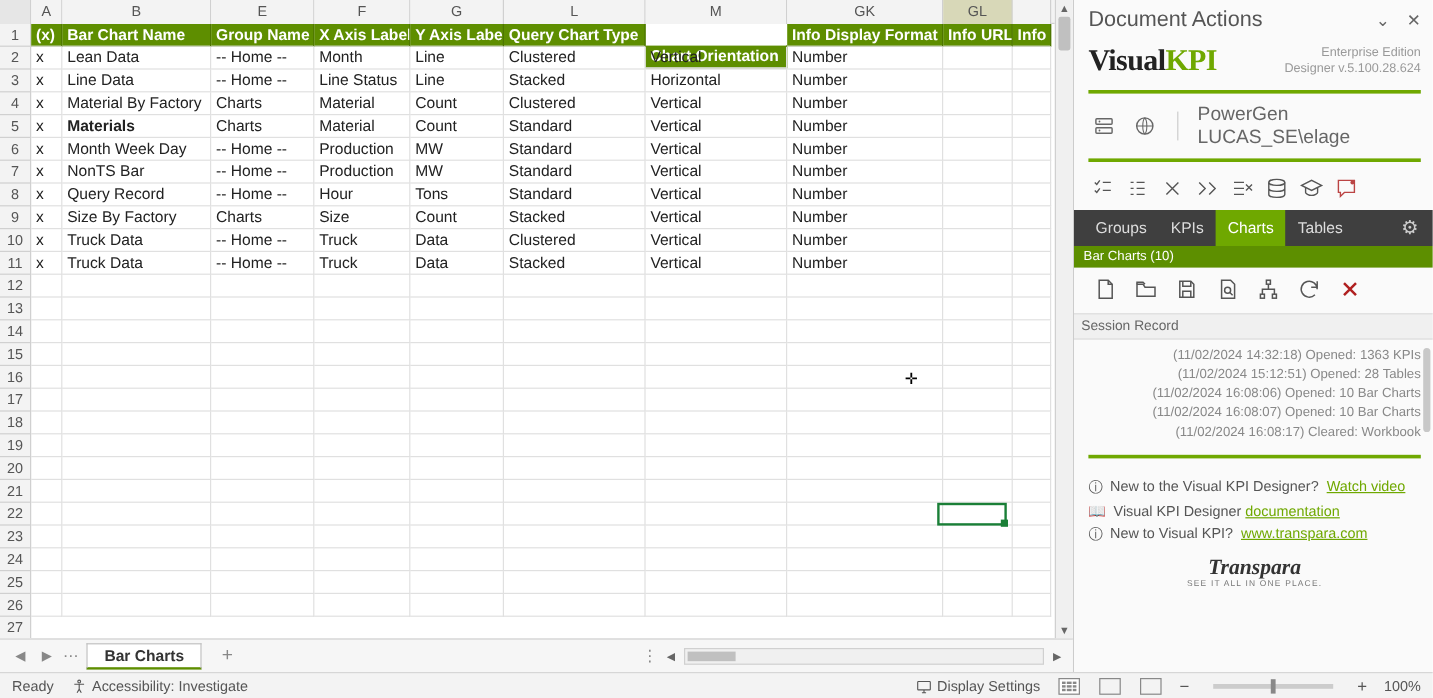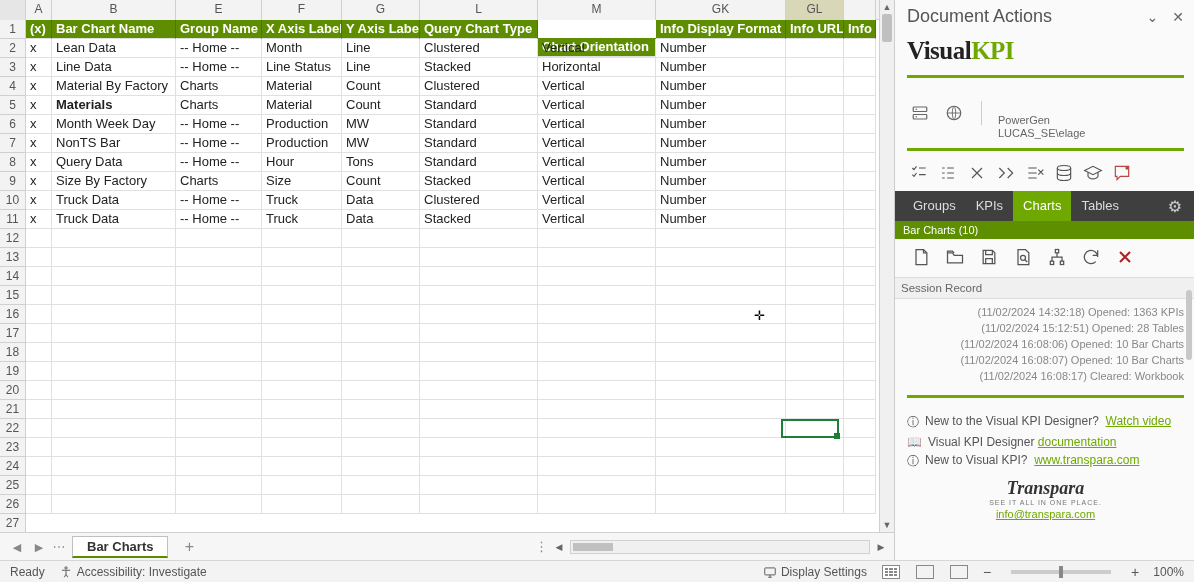--- a/index.html
+++ b/index.html
@@ -249,21 +249,21 @@
 
   .user-row {
     display:flex;
     align-items:center;
     gap:12px;
     padding: 2px 0 6px 2px;
   }
   .ic { width:22px; height:22px; display:inline-flex; align-items:center; justify-content:center; color:#666;}
   .ic svg { width:18px; height:18px; }
   .vsep { width:1px; height:24px; background:#ccc; margin:0 4px;}
-  .user-text { font-size:11px; color:#666; line-height:1.2;margin-top:28px; }
+  .user-text { font-size:16px; color:#666; line-height:1.2; }
 
   .icon-strip {
     display:flex;
     gap:5px;
     padding:4px 0 6px 0;
   }
   .icon-strip .ic { width:24px; height:24px;}
   .icon-strip svg { width:20px; height:20px; stroke:#555; fill:none; stroke-width:1.4;}
   .icon-strip .ic.alert svg { stroke:#b44; }
 
@@ -509,21 +509,21 @@
                 <div class="cell" style="width: 80px;">Production</div>
                 <div class="cell" style="width: 78px;">MW</div>
                 <div class="cell" style="width: 118px;">Standard</div>
                 <div class="cell" style="width: 118px;">Vertical</div>
                 <div class="cell" style="width: 130px;">Number</div>
                 <div class="cell" style="width: 58px;"></div>
                 <div class="cell" style="width: 32px;"></div>
               </div>
               <div class="row">
                 <div class="cell" style="width: 26px;">x</div>
-                <div class="cell" style="width: 124px;">Query Data</div>
+                <div class="cell" style="width: 124px;">Query Record</div>
                 <div class="cell" style="width: 86px;">-- Home --</div>
                 <div class="cell" style="width: 80px;">Hour</div>
                 <div class="cell" style="width: 78px;">Tons</div>
                 <div class="cell" style="width: 118px;">Standard</div>
                 <div class="cell" style="width: 118px;">Vertical</div>
                 <div class="cell" style="width: 130px;">Number</div>
                 <div class="cell" style="width: 58px;"></div>
                 <div class="cell" style="width: 32px;"></div>
               </div>
               <div class="row">
@@ -778,20 +778,24 @@
       <span class="ctrls">
         <span>⌄</span>
         <span>✕</span>
       </span>
     </div>
 
     <div class="logo-row">
       <span class="logo">
         <span>Visual</span><span class="green">KPI</span>
       </span>
+      <div class="edition">
+        <div>Enterprise Edition</div>
+        <div>Designer v.5.100.28.624</div>
+      </div>
     </div>
     <div class="divider-green"></div>
 
     <div class="user-row">
       <span class="ic">
         <svg viewBox="0 0 24 24">
             <rect x="3" y="4" width="18" height="6" rx="1" fill="none" stroke="#666" stroke-width="1.6"></rect>
             <rect x="3" y="14" width="18" height="6" rx="1" fill="none" stroke="#666" stroke-width="1.6"></rect>
             <circle cx="7" cy="7" r="1" fill="#666"></circle>
             <circle cx="7" cy="17" r="1" fill="#666"></circle>
@@ -942,21 +946,20 @@
         <span>ⓘ</span>
         <span>
           <span>New to Visual KPI?</span>&nbsp;&nbsp;<a href="#">www.transpara.com</a>
         </span>
       </div>
     </div>
 
     <div class="footer-logo">
       <div class="t">Transpara</div>
       <div class="sub">SEE IT ALL IN ONE PLACE.</div>
-      <a href="#">info@transpara.com</a>
     </div>
 
     <div class="side-scroll"></div>
   </div>
 </div>
 
 <div class="statusbar">
   <span>Ready</span>
   <span class="ico">
     <svg viewBox="0 0 24 24" fill="none" stroke="#555" stroke-width="1.6">

